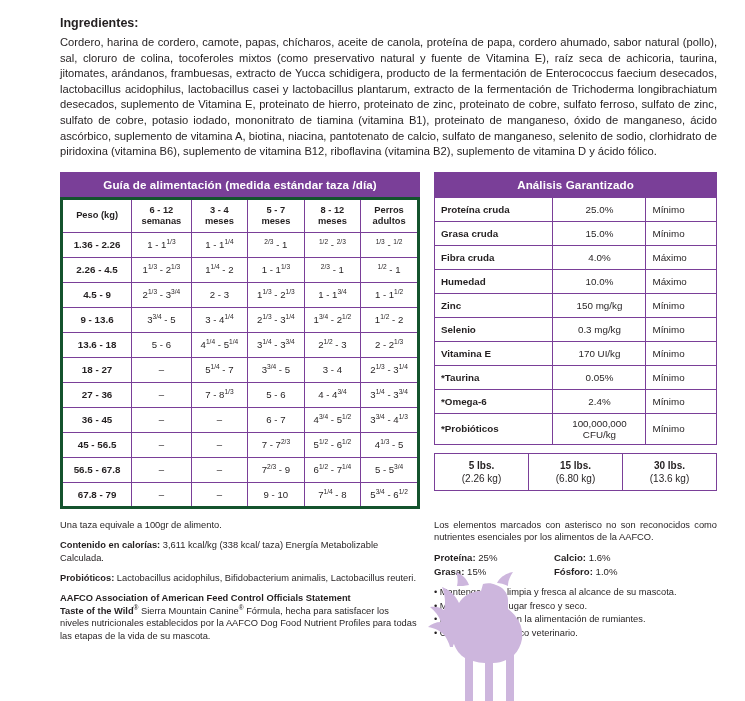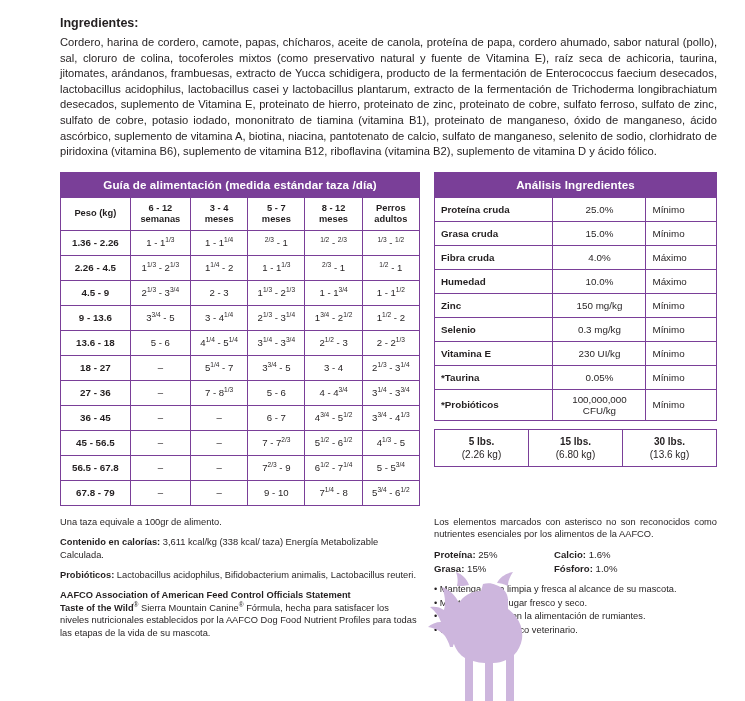--- a/index.html
+++ b/index.html
@@ -24,21 +24,21 @@
   .col-right { width: 283px; }
 
   
   .phead {
     background: #7a3f98; color:#fff; text-align:center;
     font-weight:bold; font-size: 11.6px; padding: 6px 4px; letter-spacing:.1px;
   }
 
   
   table { border-collapse: collapse; width: 100%; }
-  .feed { border: 1px solid #14532d; padding-left: 9px; }
+  .feed { border: 3px solid #14532d; padding-left: 9px; }
   .feed td, .feed th {
     border: 1px solid #7a3f98;
     font-size: 9.4px;
     text-align:center;
     padding: 4px 2px;
     vertical-align: middle;
     height: 25px;
   }
   .feed .hrow td { font-weight:bold; font-size: 9.3px; line-height:11px; padding: 5px 2px; }
   .feed .wcol { font-weight:bold; font-size: 9.8px; text-align:center; }
@@ -190,21 +190,21 @@
               <td class="val">–</td>
               <td class="val">9 - 10</td>
               <td class="val">7<sup>1/4</sup> - 8</td>
               <td class="val">5<sup>3/4</sup> - 6<sup>1/2</sup></td>
             </tr>
           </tbody>
       </table>
     </div>
 
     <div class="col-right">
-      <div class="phead">Análisis Ingredientes</div>
+      <div class="phead">Análisis Garantizado</div>
       <table class="anal">
         <tbody id="anal-body">
             <tr>
               <td class="name">Proteína cruda</td>
               <td class="val">25.0%</td>
               <td class="lim">Mínimo</td>
             </tr>
             <tr>
               <td class="name">Grasa cruda</td>
               <td class="val">15.0%</td>
@@ -225,26 +225,31 @@
               <td class="val">150 mg/kg</td>
               <td class="lim">Mínimo</td>
             </tr>
             <tr>
               <td class="name">Selenio</td>
               <td class="val">0.3 mg/kg</td>
               <td class="lim">Mínimo</td>
             </tr>
             <tr>
               <td class="name">Vitamina E</td>
-              <td class="val">230 UI/kg</td>
+              <td class="val">170 UI/kg</td>
               <td class="lim">Mínimo</td>
             </tr>
             <tr>
               <td class="name">*Taurina</td>
               <td class="val">0.05%</td>
+              <td class="lim">Mínimo</td>
+            </tr>
+            <tr>
+              <td class="name">*Omega-6</td>
+              <td class="val">2.4%</td>
               <td class="lim">Mínimo</td>
             </tr>
             <tr>
               <td class="name">*Probióticos</td>
               <td class="val">100,000,000 CFU/kg</td>
               <td class="lim">Mínimo</td>
             </tr>
           </tbody>
       </table>
       <div class="purple-gap"></div>

